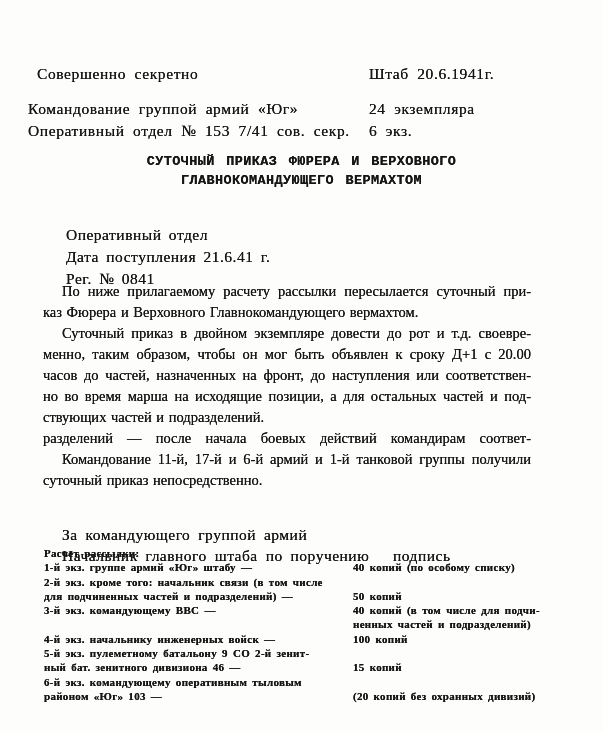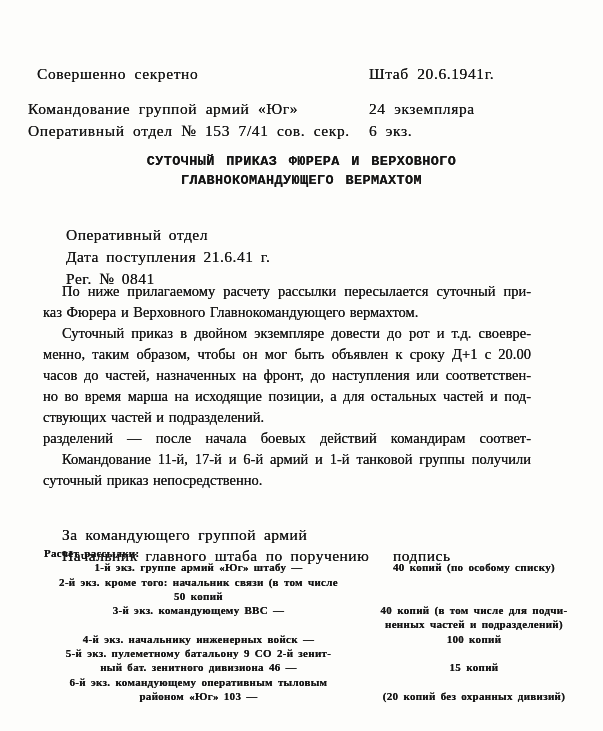--- a/index.html
+++ b/index.html
@@ -70,21 +70,21 @@
 
   
   .dist-block{
     position:absolute;top:546px;left:44px;width:551px;
     font-size:11px;line-height:14.3px;
     letter-spacing:.3px;word-spacing:2px;
     font-weight:700;
   }
   .dist-row{
     display:grid;grid-template-columns:309px auto;
-    height:14.3px;white-space:nowrap;text-align:center;
+    height:14.3px;white-space:nowrap;
   }
   .dist-heading{height:14.3px;white-space:nowrap;}
 </style>
 </head>
 <body>
 
 <div class="page">
 
   <div class="hdr-row" style="top:64px;">
     <span class="ind">Совершенно секретно</span>
@@ -139,20 +139,21 @@
 
     <div class="dist-row">
       <span>1-й экз. группе армий «Юг» штабу —</span>
       <span>40 копий (по особому списку)</span>
     </div>
     <div class="dist-row">
       <span>2-й экз. кроме того: начальник связи (в том числе</span>
       <span></span>
     </div>
     <div class="dist-row">
+      <span>для подчиненных частей и подразделений) —</span>
       <span>50 копий</span>
     </div>
     <div class="dist-row">
       <span>3-й экз. командующему ВВС —</span>
       <span>40 копий (в том числе для подчи-</span>
     </div>
     <div class="dist-row">
       <span></span>
       <span>ненных частей и подразделений)</span>
     </div>

